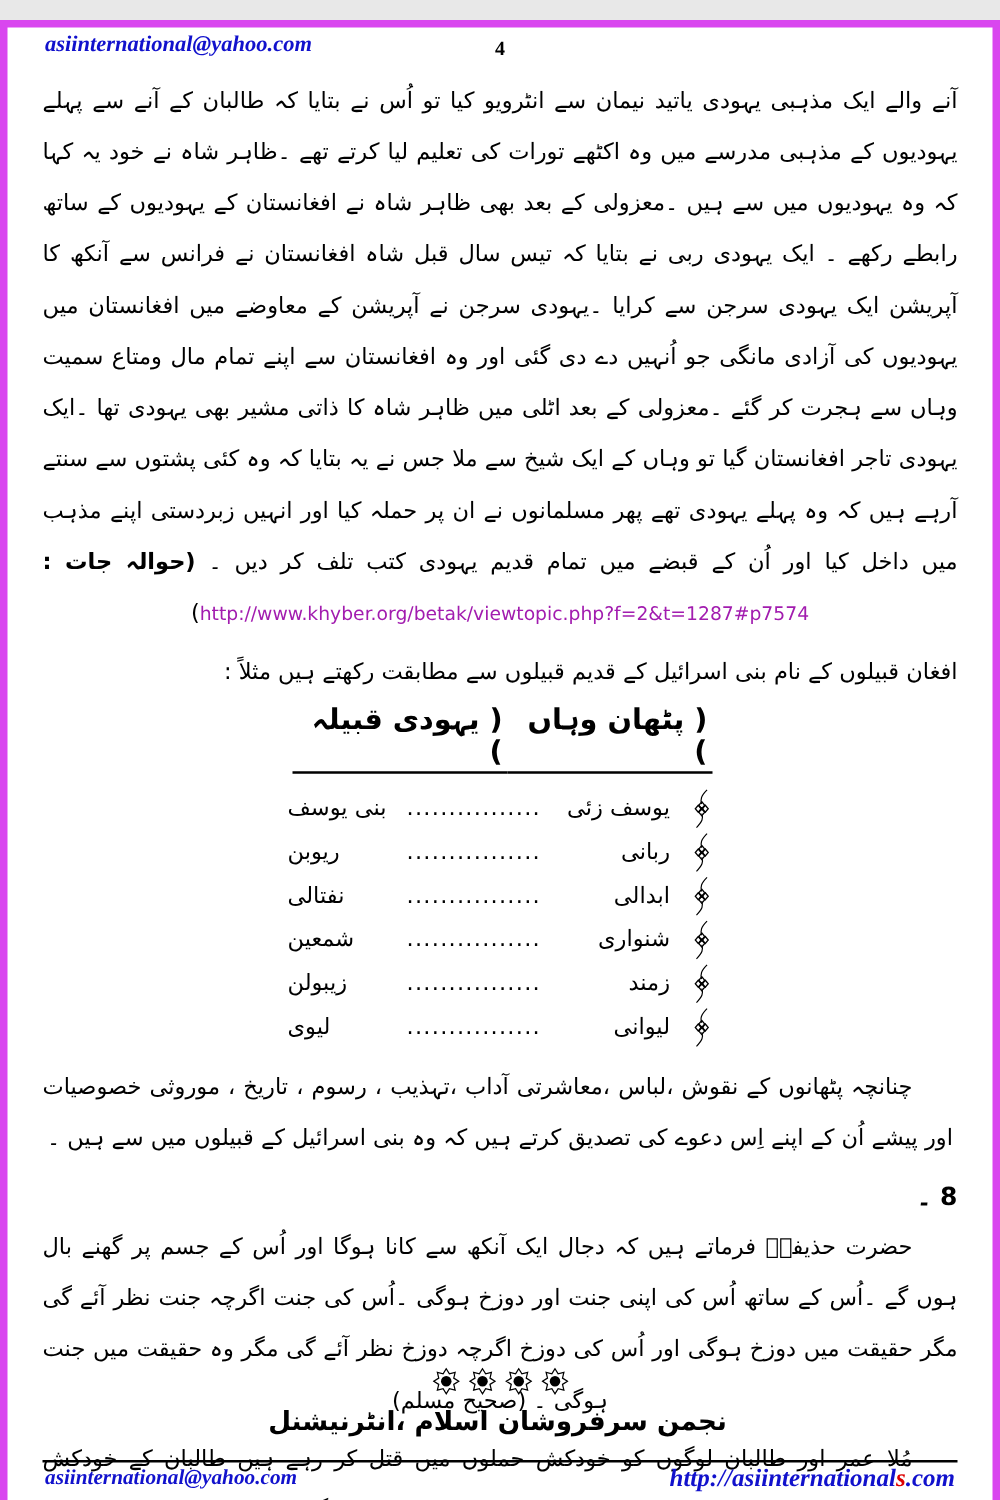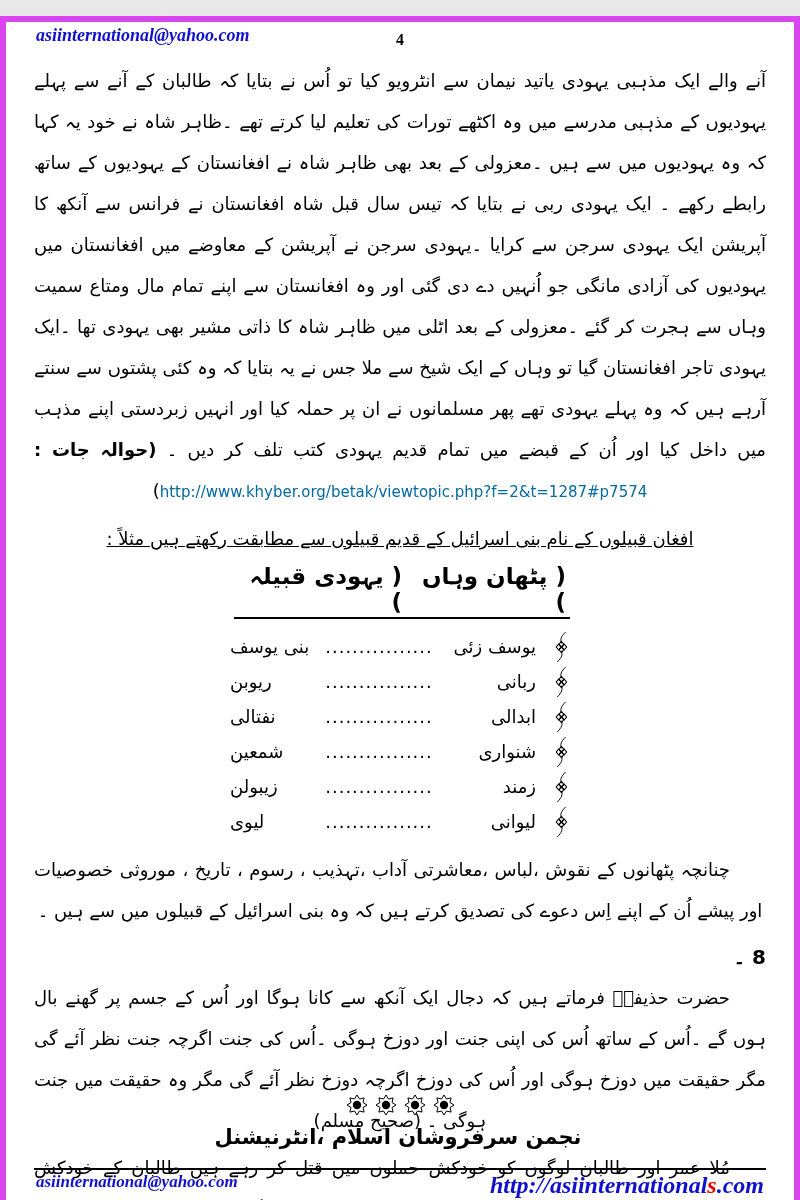--- a/index.html
+++ b/index.html
@@ -32,25 +32,25 @@
   .content{
     position:absolute;top:38px;left:28px;right:28px;
     direction:rtl;
   }
   .para{
     font-size:18px;line-height:41px;
     text-align:justify;text-align-last:center;
     margin:0;
   }
   .para.indent{text-indent:36px;}
-  .ref-link{color:#0369a1;text-decoration:none;font-size:15px;font-family:"DejaVu Sans",sans-serif;}
+  .ref-link{color:#a21caf;text-decoration:none;font-size:15px;font-family:"DejaVu Sans",sans-serif;}
   .ref-label{font-weight:bold;}
   .intro-line{
     font-size:18px;line-height:40px;
-    text-align:center;margin:6px 0 2px 0;text-decoration:underline;
+    text-align:right;margin:6px 0 2px 0;
   }
   
   .tribes{
     width:340px;margin:4px auto 0 auto;
     direction:rtl;
   }
   .tribes-header{
     display:flex;justify-content:space-between;
     margin-bottom:10px;padding-left:4px;
   }
@@ -93,21 +93,21 @@
     display:flex;justify-content:space-between;align-items:flex-start;
   }
   .bottom-email{
     font-family:"Liberation Serif",serif;
     font-style:italic;font-weight:bold;
     font-size:17px;color:#1111cc;cursor:pointer;
   }
   .bottom-site{
     font-family:"Liberation Serif",serif;
     font-style:italic;font-weight:bold;
-    font-size:24px;color:#1111cc;direction:ltr;cursor:pointer;
+    font-size:20px;color:#1111cc;direction:ltr;cursor:pointer;
   }
   .bottom-site .red-s{color:#dd0000;}
   .flower-svg,.star-svg{display:block;}
 </style>
 </head>
 <body>
 
 <div class="page">
 
   <div class="top-email">asiinternational@yahoo.com</div>

